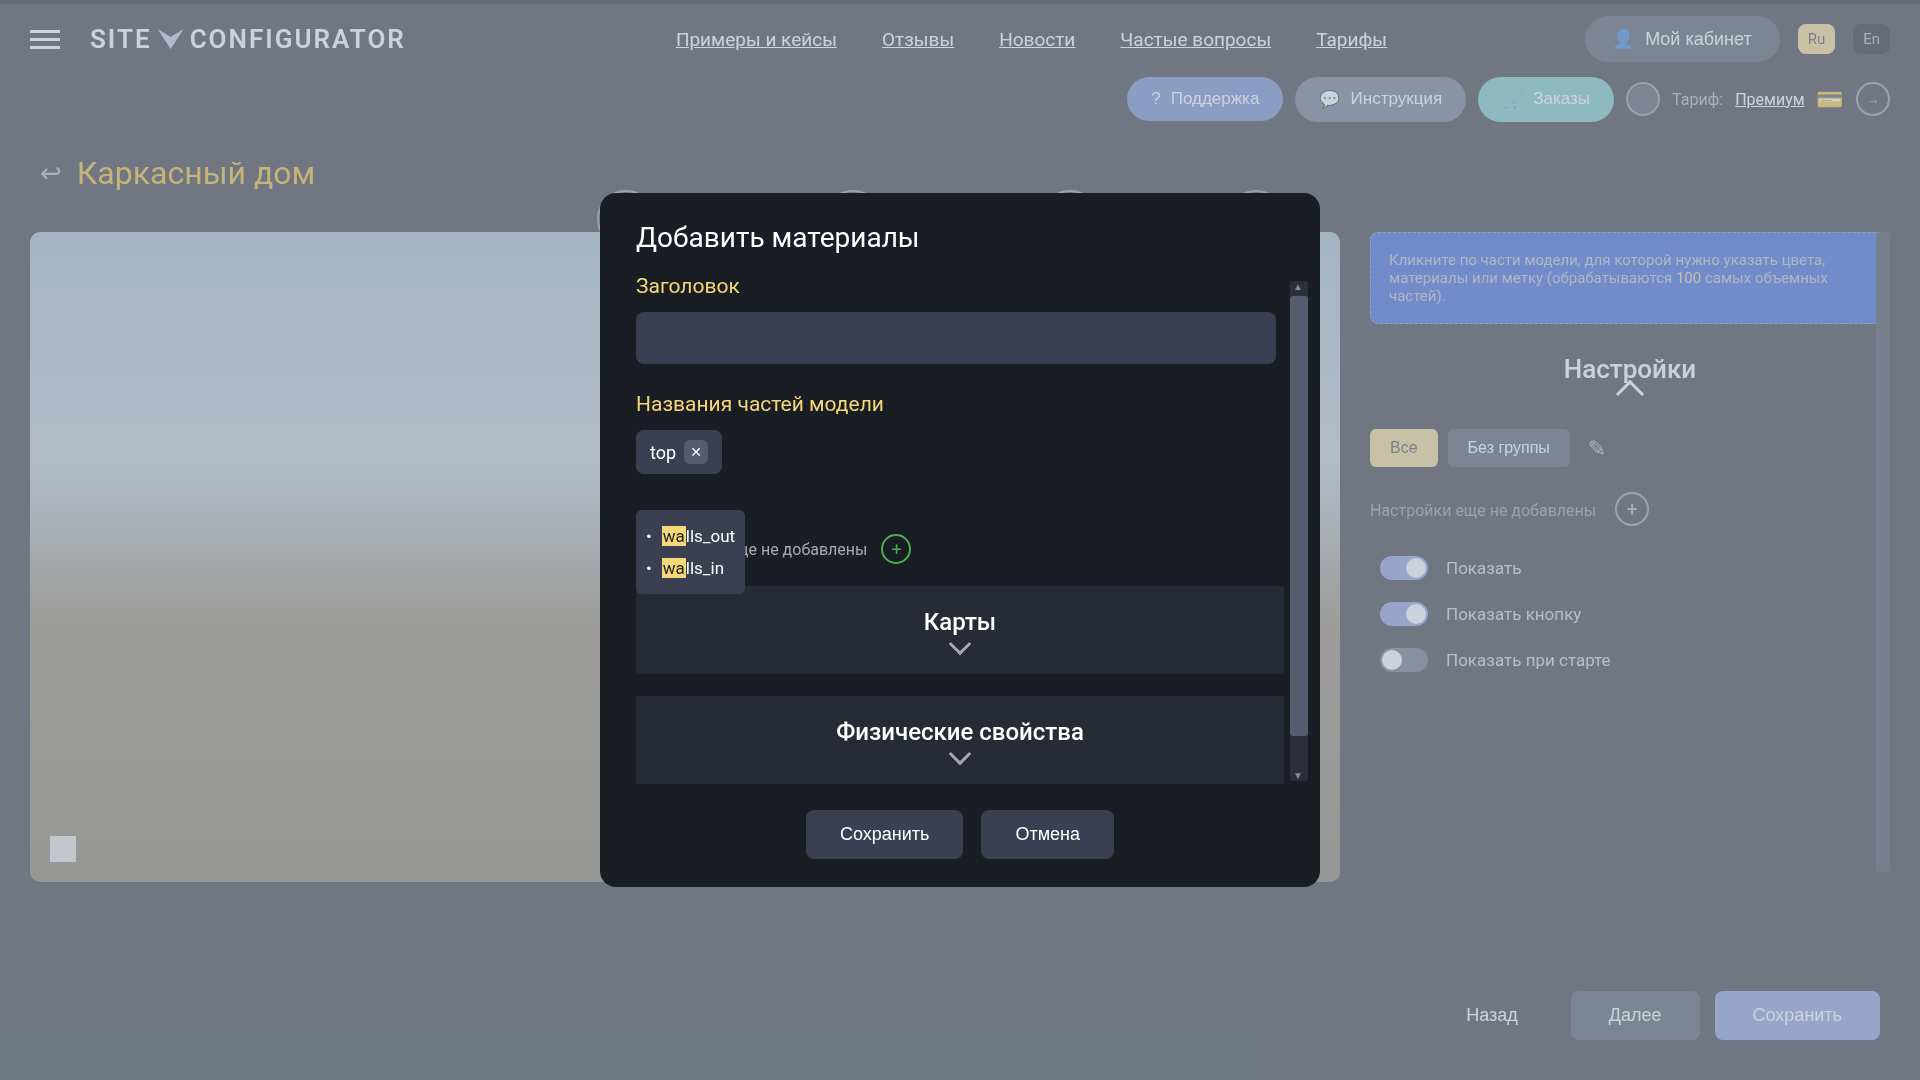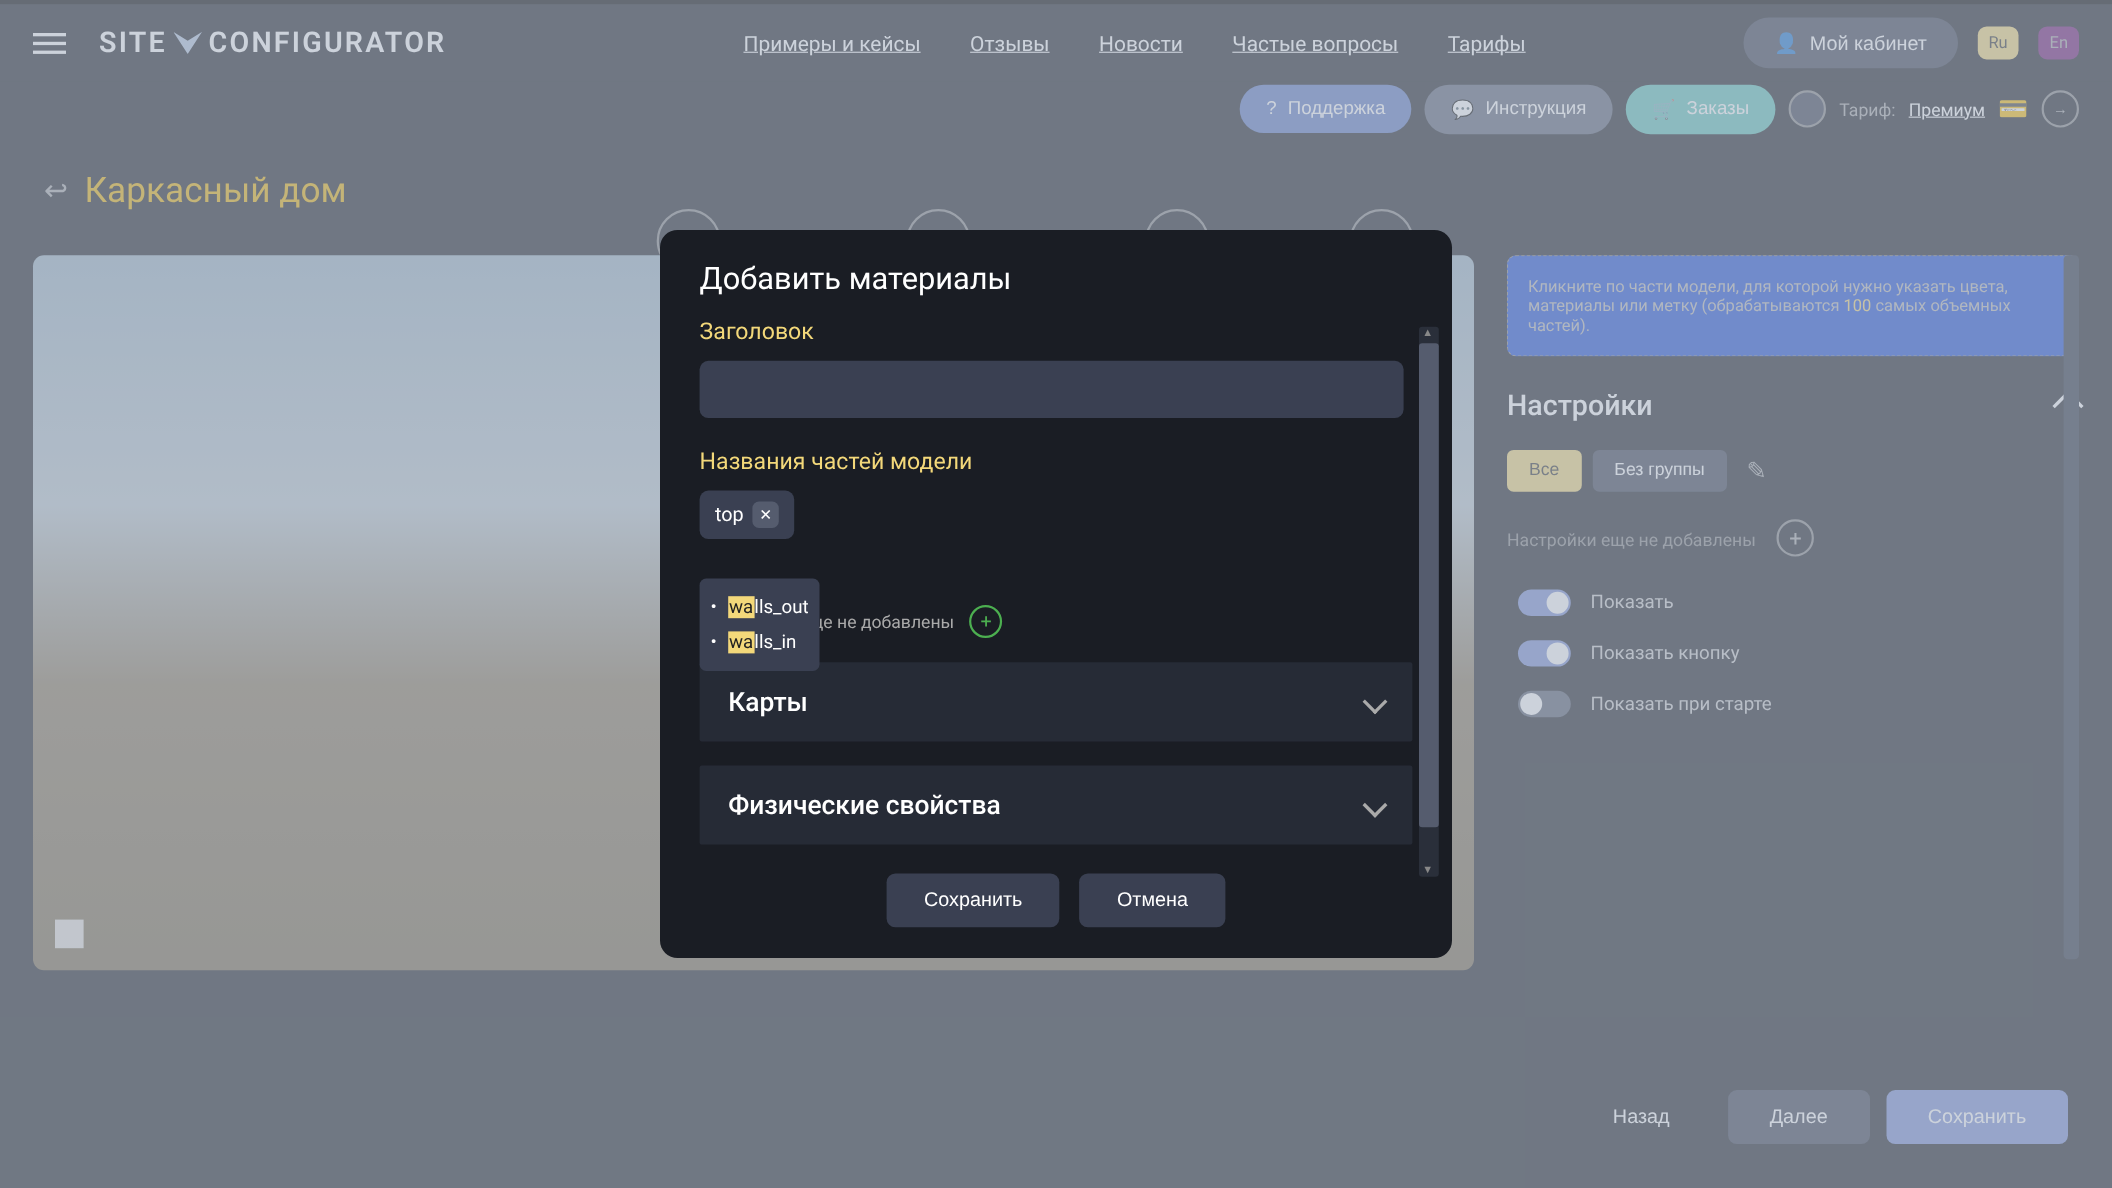--- a/index.html
+++ b/index.html
@@ -84,21 +84,21 @@
 .lang {
   padding: 6px 10px;
   border-radius: 8px;
   font-size: 15px;
 }
 .lang.active {
   background: #f3d87a;
   color: #333;
 }
 .lang.inactive {
-  background: #701a75;
+  background: #000000;
   color: #aaa;
 }
 
 
 .toolbar {
   display: flex;
   justify-content: flex-end;
   align-items: center;
   padding: 0 30px;
   height: 50px;
@@ -229,20 +229,21 @@
 .hint-num { color: #f3d87a; }
 .panel-section {
   margin-top: 30px;
 }
 .section-header {
   display: flex;
   justify-content: space-between;
   align-items: center;
   font-size: 26px;
   font-weight: 500;
+  flex-direction: column;
 }
 .chevron {
   width: 20px;
   height: 20px;
   border-right: 3px solid #fff;
   border-bottom: 3px solid #fff;
   transform: rotate(-135deg);
 }
 .filter-row {
   display: flex;
@@ -516,20 +517,21 @@
   font-size: 18px;
 }
 .accordion {
   background: #262b36;
   border-radius: 2px;
   padding: 22px 26px;
   margin-top: 22px;
   display: flex;
   justify-content: space-between;
   align-items: center;
+  flex-direction: column;
 }
 .accordion-title {
   font-size: 24px;
   font-weight: 500;
 }
 .modal-footer {
   display: flex;
   justify-content: center;
   gap: 18px;
   padding-top: 26px;

